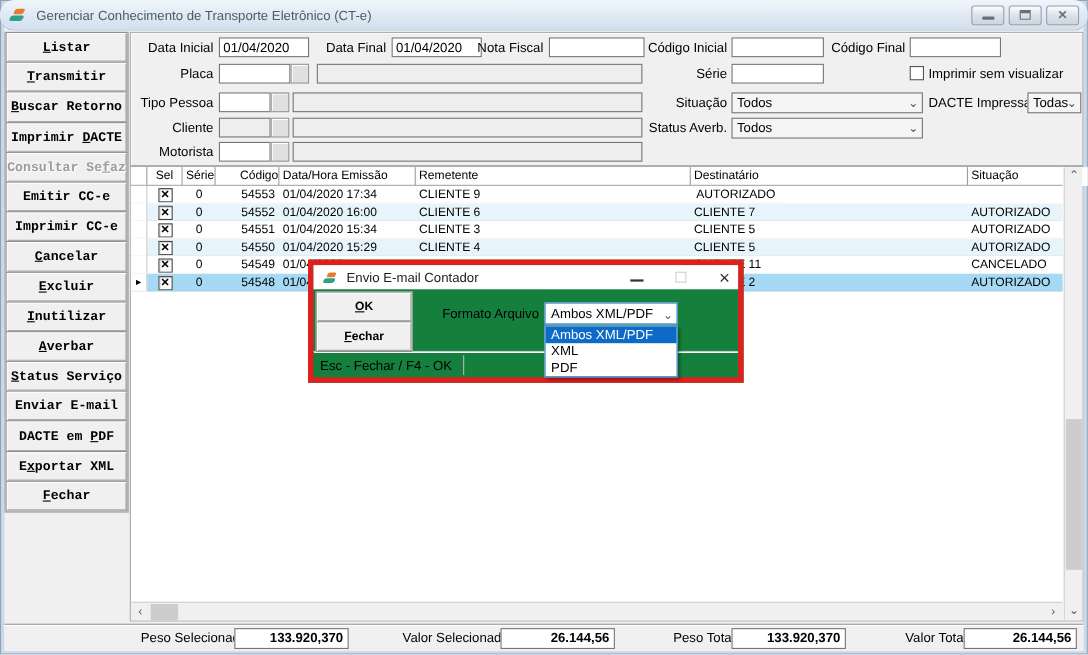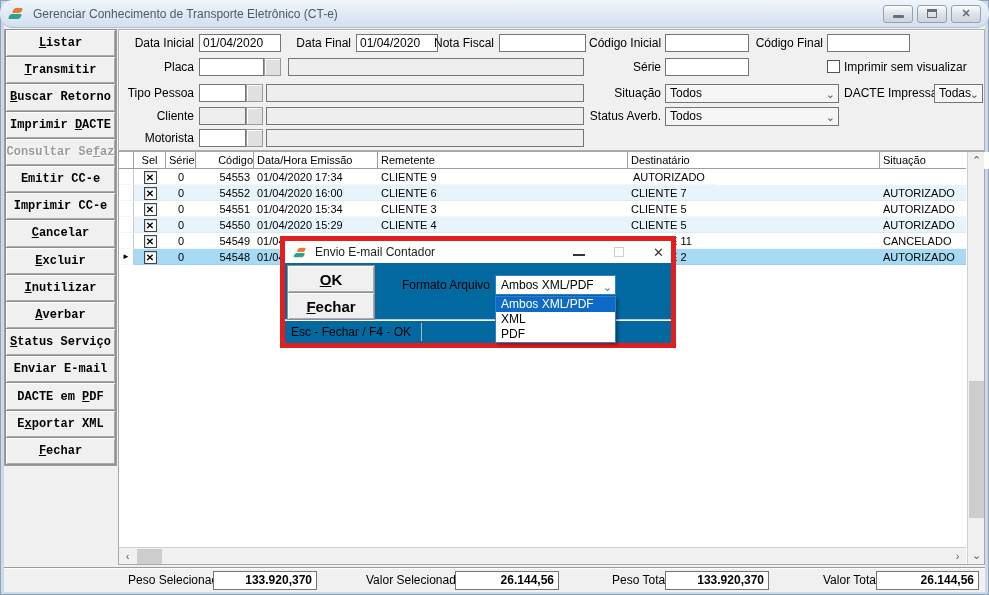--- a/index.html
+++ b/index.html
@@ -88,33 +88,33 @@
 
   
   .footer { position:absolute; left:4px; top:567px; width:981px; height:25px; background:#f0f0f0;
             border-top:1px solid #9a9a9a; box-shadow:inset 0 1px 0 #fff; }
   .f-val { position:absolute; top:3px; height:19px; background:#fff; border:1px solid #757575;
            font-size:12px; font-weight:bold; text-align:right; line-height:17px; padding-right:4px; }
   .foot-lbl { position:absolute; top:0; height:25px; line-height:25px; font-size:12px; }
 
   
   .dlg-wrap { position:absolute; left:280px; top:236px; width:396px; height:112px;
-              border:5px solid #e01f1f; background:#0369a1; z-index:10; }
+              border:5px solid #e01f1f; background:#15803d; z-index:10; }
   .dtitle { height:22px; background:#fff; display:flex; align-items:center; padding:0 7px;
             font-size:12px; color:#1d1d1d; }
   .dtitle .logo { transform:scale(0.85); }
   .dtitle .t { margin-left:6px; }
   .d-ctrls { margin-left:auto; display:flex; gap:29px; align-items:center; }
   .d-min { width:12px; height:2px; background:#333; margin-top:6px; }
   .d-max { width:10px; height:10px; border:1px solid #cfcfcf; }
   .d-close { color:#333; font-size:13px; line-height:13px; }
   .dbody { position:relative; height:56px; }
   .dbtn { position:absolute; left:2px; width:88px; height:28px; background:#f0f0f0;
           border:1px solid #8f8f8f; box-shadow:inset 1px 1px 0 #fff, inset -1px -1px 0 #a9a9a9;
-          font-family:"Liberation Sans",sans-serif; font-size:15px; font-weight:bold; }
+          font-family:"Liberation Sans",sans-serif; font-size:11px; font-weight:bold; }
   .dlabel { position:absolute; left:100px; width:105px; top:13px; height:19px; line-height:19px;
             font-size:12px; text-align:right; }
   .dcombo { position:absolute; left:210px; top:12px; width:121px; height:20px; background:#fff;
             border:1px solid #2f80c9; font-size:12px; line-height:18px; padding:0 16px 0 5px; }
   .dcombo .chev { position:absolute; right:3px; top:2px; font-size:11px; color:#41698e; }
   .dlist { position:absolute; left:210px; top:33px; width:121px; background:#fff;
            border:1px solid #2f80c9; box-shadow:2px 2px 3px rgba(0,0,0,0.35); z-index:3; }
   .ditem { height:15px; line-height:15px; font-size:12px; padding-left:5px; white-space:nowrap; }
   .ditem.sel { background:#0d6bc7; color:#fff; }
   .dstatus { height:24px; border-top:1px solid #c6c6c6; box-shadow:inset 0 1px 0 #fff;

